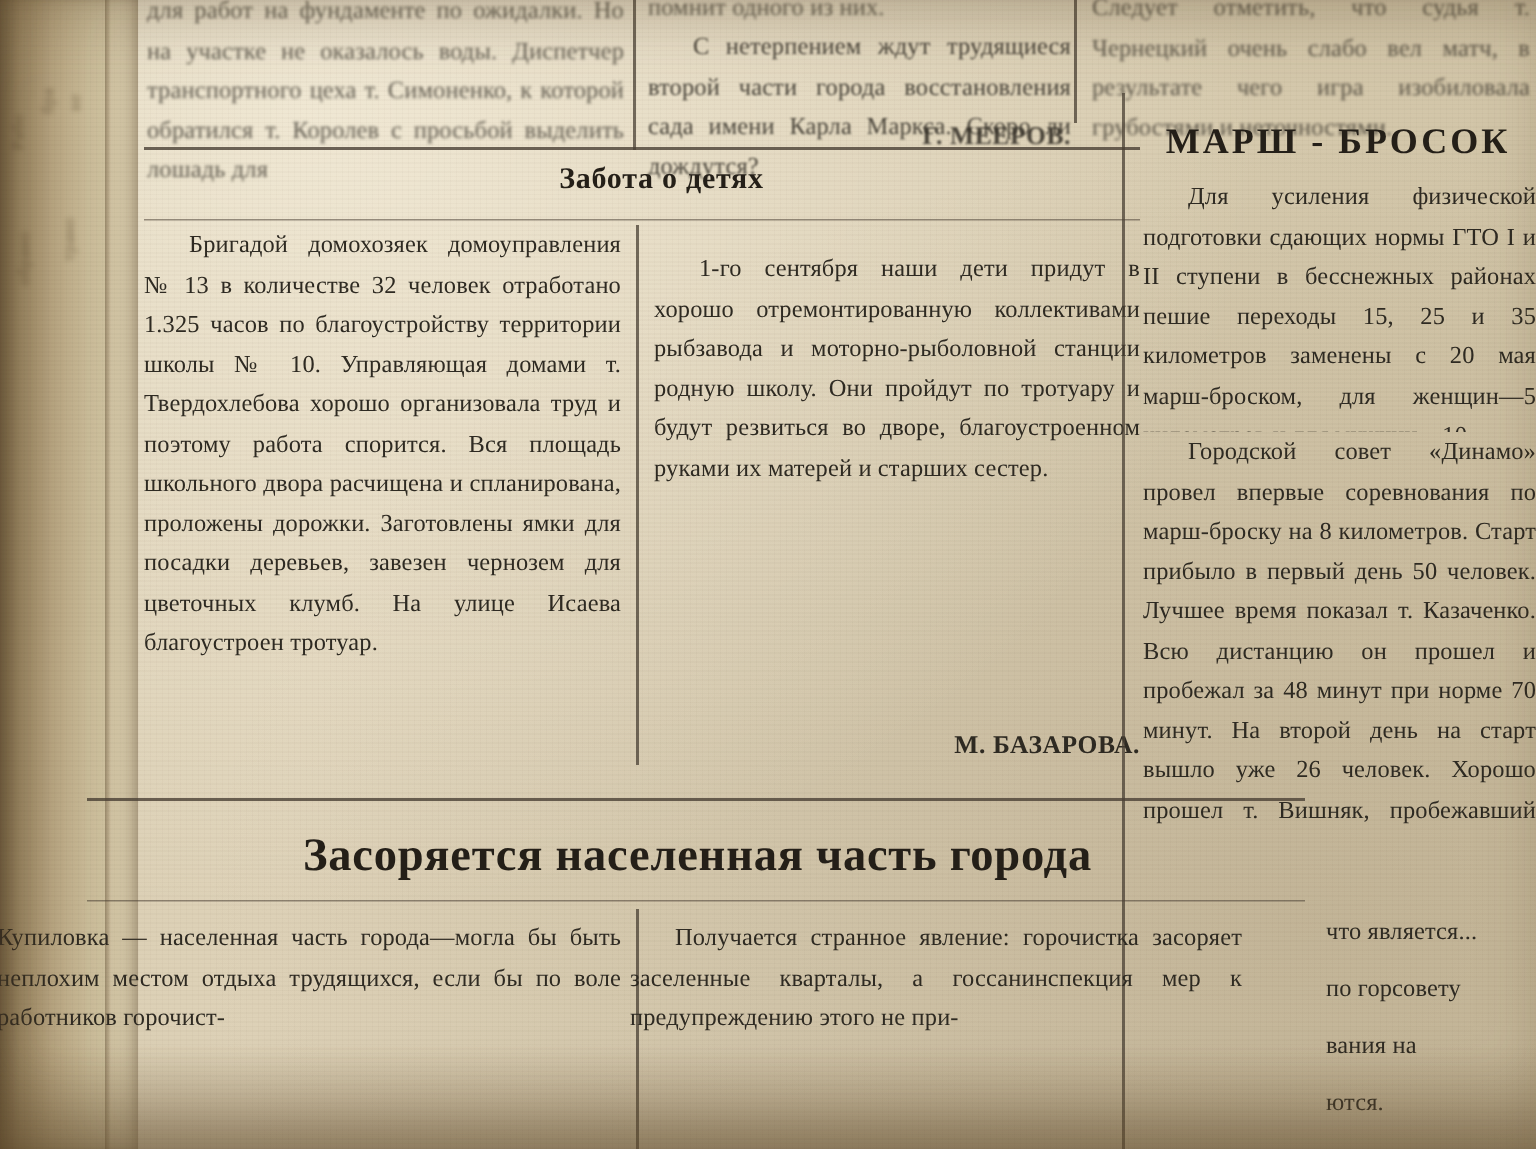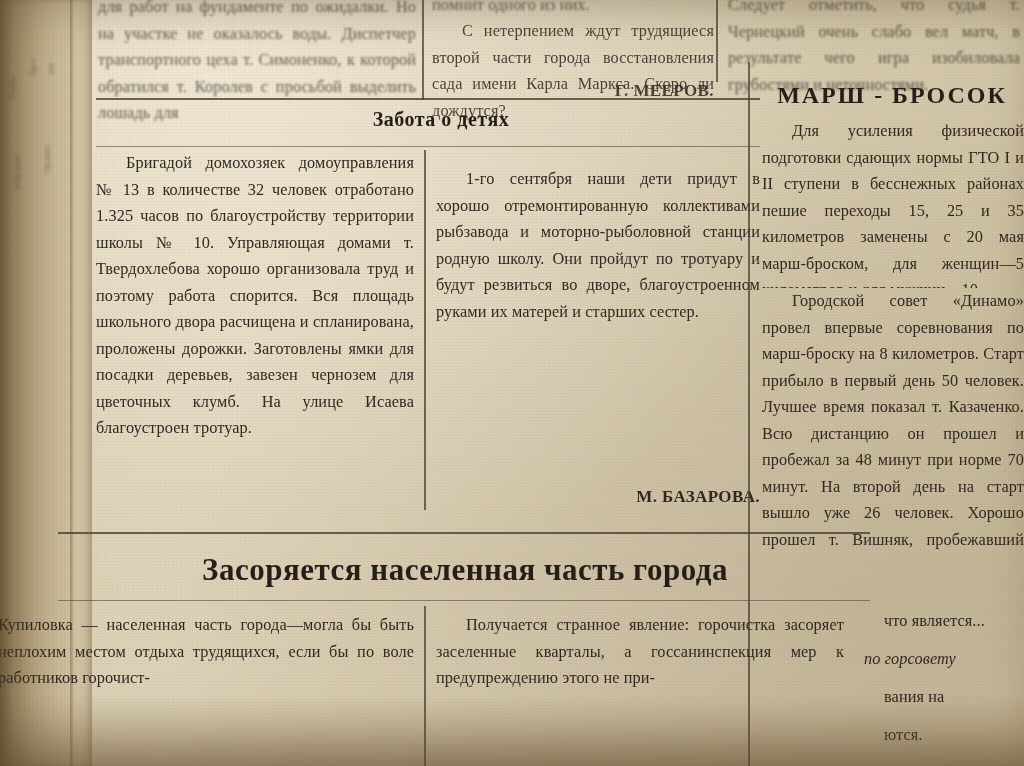--- a/index.html
+++ b/index.html
@@ -208,21 +208,21 @@
     <p class="indent">Для усиления физической подготовки сдающих нормы ГТО I и II ступени в бесснежных районах пешие переходы 15, 25 и 35 километров заменены с 20 мая марш-броском, для женщин—5 километров и для мужчин—10</p>
   </div>
 
   <div class="col body" style="left:762px; top:288px; width:262px; overflow:hidden; height:270px;">
     <p class="indent">Городской совет «Динамо» провел впервые соревнования по марш-броску на 8 километров. Старт прибыло в первый день 50 человек. Лучшее время показал т. Казаченко. Всю дистанцию он прошел и пробежал за 48 минут при норме 70 минут. На второй день на старт вышло уже 26 человек. Хорошо прошел т. Вишняк, пробежавший дистанцию за 37 минут.</p>
   </div>
 
   <div class="col body" style="left:884px; top:592px; width:140px; overflow:hidden; height:44px;margin-top:16px;">
     <p>что является...</p>
   </div>
-  <div class="col body" style="left:864px; top:646px; width:140px; overflow:hidden; height:30px;font-style:italic;">
+  <div class="col body" style="left:884px; top:646px; width:140px; overflow:hidden; height:30px;">
     <p>по горсовету</p>
   </div>
   <div class="col body" style="left:884px; top:684px; width:140px; overflow:hidden; height:30px;">
     <p>вания на</p>
   </div>
   <div class="col body" style="left:884px; top:722px; width:140px; overflow:hidden; height:30px;">
     <p>ются.</p>
   </div>
 
   <div class="rule" style="left:58px; top:532px; width:812px; height:2px;"></div>
@@ -230,20 +230,20 @@
   <div id="headline-zasor" class="headline">Засоряется населенная часть города</div>
 
   <div class="rule" style="left:58px; top:600px; width:812px; height:1px; opacity:.55;"></div>
 
   <div class="vrule" style="left:424px; top:606px; height:160px;"></div>
 
   <div class="col body" style="left:-2px; top:612px; width:416px; overflow:hidden; height:154px;">
     <p>Купиловка — населенная часть города—могла бы быть неплохим местом отдыха трудящихся, если бы по воле работников горочист-</p>
   </div>
 
-  <div class="col body" style="left:436px; top:612px; width:408px; overflow:hidden; height:154px;">
+  <div class="col body" style="left:420px; top:612px; width:408px; overflow:hidden; height:154px;">
     <p class="indent">Получается странное явление: горочистка засоряет заселенные кварталы, а госсанинспекция мер к предупреждению этого не при-</p>
   </div>
 
   <div id="bottom-shadow"></div>
   <div id="grain"></div>
   <div id="vignette"></div>
 </div>
 
 </body></html>

